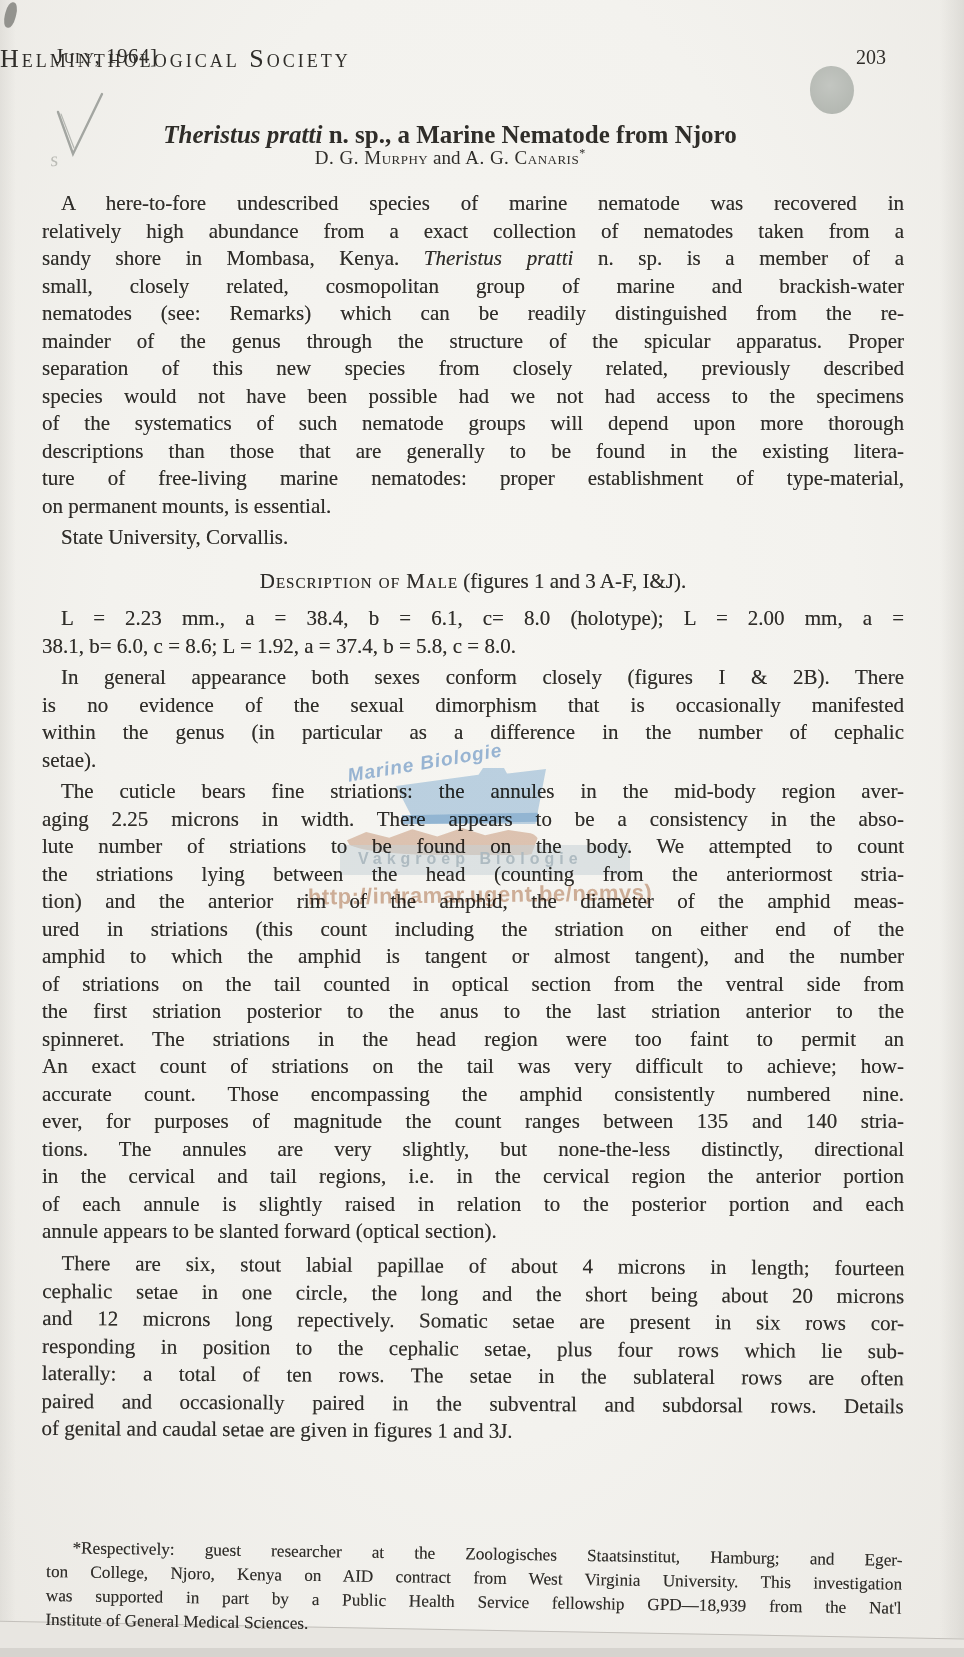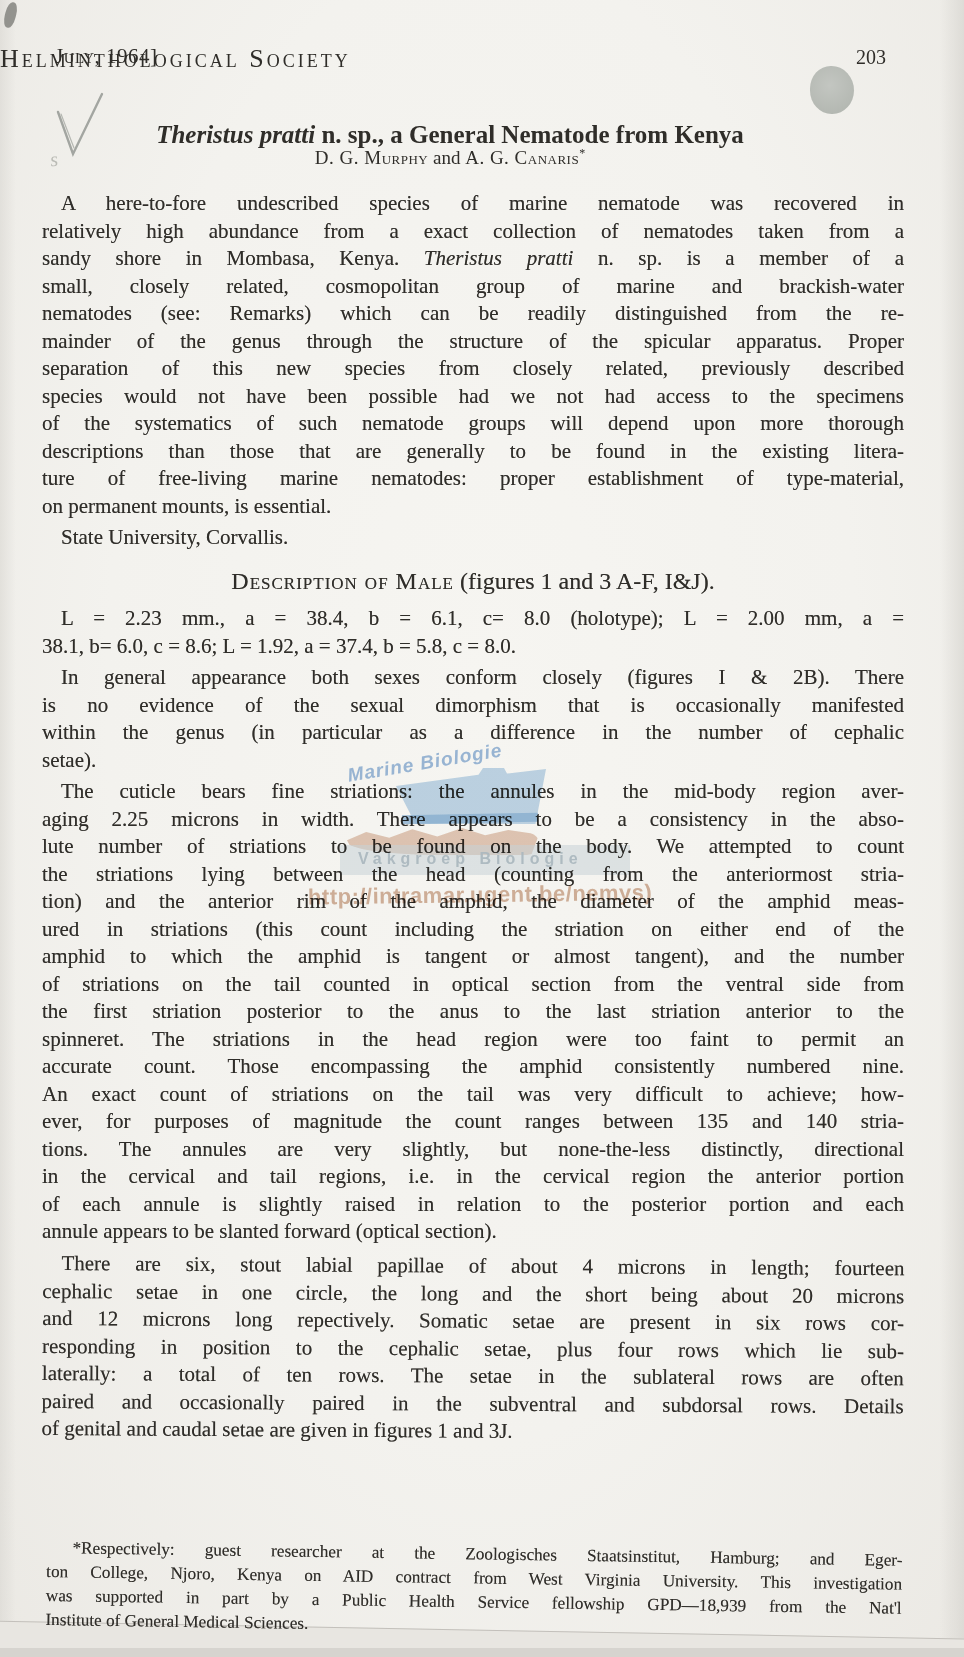--- a/index.html
+++ b/index.html
@@ -37,21 +37,21 @@
   .authors{position:absolute;left:15px;top:146px;width:870px;text-align:center;font-size:19px;z-index:2;}
   .authors .sc{font-variant:small-caps;letter-spacing:.5px;}
   .authors sup{font-size:12px;}
   
   .text-block{position:absolute;left:42px;top:190px;width:862px;z-index:2;
     font-size:21px;line-height:27.5px;text-shadow:0 0 .5px rgba(47,45,41,.55);}
   .para{margin:0 0 4px 0;}
   .para .line{text-align:justify;text-align-last:justify;white-space:nowrap;}
   .para .line.last{text-align-last:left;white-space:normal;}
   .para .line:first-child{text-indent:19px;}
-  .section-heading{margin:16px 0 10px 0;text-align:center;font-size:24px;}
+  .section-heading{margin:16px 0 10px 0;text-align:center;font-size:21px;}
   .section-heading .sc{font-variant:small-caps;letter-spacing:1px;}
   .tilt-a{transform:rotate(.35deg);transform-origin:left center;}
   
   .footnote{position:absolute;left:46px;top:1536px;width:856px;z-index:2;font-size:17.2px;
     line-height:24px;transform:rotate(.85deg);transform-origin:left center;
     text-shadow:0 0 .4px rgba(47,45,41,.5);}
   .footnote .line{text-align:justify;text-align-last:justify;white-space:nowrap;}
   .footnote .line.last{text-align-last:left;white-space:normal;}
   .footnote .line:first-child{text-indent:26px;}
   
@@ -90,21 +90,21 @@
     <polyline points="9,26 22,60" fill="none" stroke="#a7aaa4" stroke-width="1.2" stroke-linecap="round"></polyline>
   </svg>
   <span class="pencil-s">s</span>
 
   <div class="header">
     <span class="hdr-issue">July, 1964]</span>
     <span class="hdr-journal">Helminthological Society</span>
     <span class="hdr-page">203</span>
   </div>
 
-  <h1 class="title"><i>Theristus pratti</i><span> n. sp., a General Nematode from Kenya</span></h1>
+  <h1 class="title"><i>Theristus pratti</i><span> n. sp., a Marine Nematode from Njoro</span></h1>
   <div class="authors"><span class="sc">D. G. Murphy</span><span> and </span><span class="sc">A. G. Canaris</span><sup>*</sup></div>
 
   <div class="text-block">
     <div class="para">
         <div class="line">A here-to-fore undescribed species of marine nematode was recovered in</div>
         <div class="line">relatively high abundance from a exact collection of nematodes taken from a</div>
         <div class="line">sandy shore in Mombasa, Kenya. <i>Theristus pratti</i> n. sp. is a member of a</div>
         <div class="line">small, closely related, cosmopolitan group of marine and brackish-water</div>
         <div class="line">nematodes (see: Remarks) which can be readily distinguished from the re-</div>
         <div class="line">mainder of the genus through the structure of the spicular apparatus. Proper</div>
@@ -133,22 +133,22 @@
         <div class="line">The cuticle bears fine striations: the annules in the mid-body region aver-</div>
         <div class="line">aging 2.25 microns in width. There appears to be a consistency in the abso-</div>
         <div class="line">lute number of striations to be found on the body. We attempted to count</div>
         <div class="line">the striations lying between the head (counting from the anteriormost stria-</div>
         <div class="line">tion) and the anterior rim of the amphid, the diameter of the amphid meas-</div>
         <div class="line">ured in striations (this count including the striation on either end of the</div>
         <div class="line">amphid to which the amphid is tangent or almost tangent), and the number</div>
         <div class="line">of striations on the tail counted in optical section from the ventral side from</div>
         <div class="line">the first striation posterior to the anus to the last striation anterior to the</div>
         <div class="line">spinneret. The striations in the head region were too faint to permit an</div>
+        <div class="line">An exact count of striations on the tail was very difficult to achieve; how-</div>
         <div class="line">accurate count. Those encompassing the amphid consistently numbered nine.</div>
-        <div class="line">An exact count of striations on the tail was very difficult to achieve; how-</div>
         <div class="line">ever, for purposes of magnitude the count ranges between 135 and 140 stria-</div>
         <div class="line">tions. The annules are very slightly, but none-the-less distinctly, directional</div>
         <div class="line">in the cervical and tail regions, i.e. in the cervical region the anterior portion</div>
         <div class="line">of each annule is slightly raised in relation to the posterior portion and each</div>
         <div class="line last">annule appears to be slanted forward (optical section).</div>
       </div>
     <div class="para tilt-a">
         <div class="line">There are six, stout labial papillae of about 4 microns in length; fourteen</div>
         <div class="line">cephalic setae in one circle, the long and the short being about 20 microns</div>
         <div class="line">and 12 microns long repectively. Somatic setae are present in six rows cor-</div>

